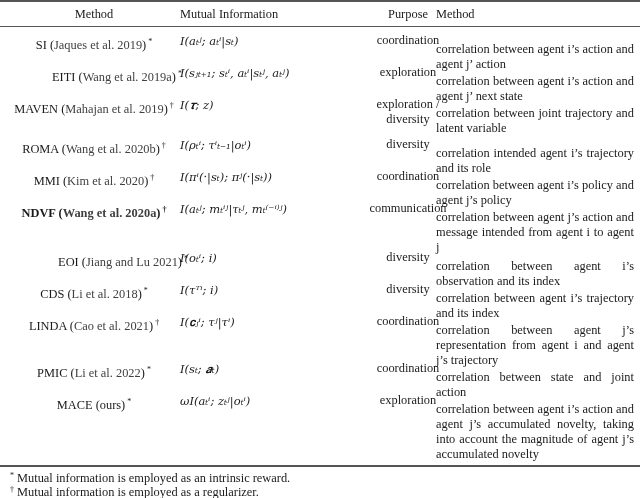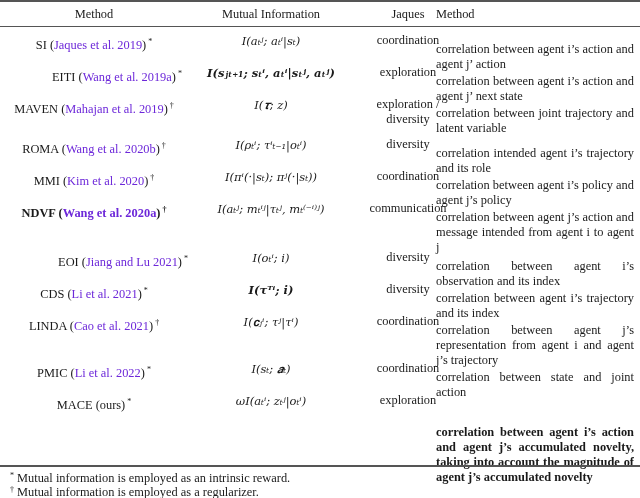--- a/index.html
+++ b/index.html
@@ -7,45 +7,45 @@
     width: 640px; height: 498px; overflow: hidden; position: relative;
     font-family: "Liberation Serif", serif; color: #1a1a1a; font-size: 12.4px;
   }
   .rule { position: absolute; left: 0; width: 640px; background: #555; }
   .rule.top { top: 0; height: 2px; }
   .rule.mid { top: 26px; height: 1px; }
   .rule.bot { top: 465px; height: 2px; }
   .hdr { position: absolute; top: 7px; line-height: 14px; }
   .cell { position: absolute; line-height: 15px; }
   .c-method { left: 0; width: 188px; text-align: center; white-space: nowrap; }
-  .c-mi { left: 188px; width: 166px; text-align: center; white-space: nowrap; font-style: italic; font-family: "DejaVu Serif", serif; font-size: 11.5px; }
+  .c-mi { left: 180px; width: 166px; text-align: left; white-space: nowrap; font-style: italic; font-family: "DejaVu Serif", serif; font-size: 11.5px; }
   .c-purpose { left: 354px; width: 108px; text-align: center; }
   .c-meaning { left: 436px; width: 198px; text-align: justify; text-align-last: left; margin-top: 9px; }
-  .cite { color: #6d28d9; }
+  .cite { color: #404040; }
   .mark { font-size: 8px; vertical-align: 5px; margin-left: 2px; }
   .footnote { position: absolute; left: 10px; font-size: 12.4px; line-height: 14px; white-space: nowrap; }
   .footnote .fm { font-size: 8px; vertical-align: 4px; margin-right: 3px; }
 </style>
 </head>
 <body>
 
 <div class="rule top"></div>
 <div class="hdr c-method cell">Method</div>
 <div class="hdr c-mi cell" style="font-style:normal;font-family:'Liberation Serif',serif;font-size:12.4px">Mutual Information</div>
-<div class="hdr c-purpose cell">Jaques</div>
+<div class="hdr c-purpose cell">Purpose</div>
 <div class="hdr cell" style="left:436px">Method</div>
 <div class="rule mid"></div>
 
 <div id="rows">
     <div class="cell c-method" style="top: 34px;"><span>SI</span> (<span class="cite">Jaques et al. 2019</span>)<span class="mark">*</span></div>
     <div class="cell c-mi" style="top: 34px;">I(aₜʲ; aₜⁱ|sₜ)</div>
     <div class="cell c-purpose" style="top: 33px;">coordination</div>
     <div class="cell c-meaning" style="top: 33px;">correlation between agent i’s action and agent j’ action</div>
     <div class="cell c-method" style="top: 66px; margin-left: 23px;"><span>EITI</span> (<span class="cite">Wang et al. 2019a</span>)<span class="mark">*</span></div>
-    <div class="cell c-mi" style="top: 66px; font-weight: bold;">I(sⱼₜ₊₁; sₜⁱ, aₜⁱ|sₜʲ, aₜʲ)</div>
+    <div class="cell c-mi" style="top: 66px;">I(sⱼₜ₊₁; sₜⁱ, aₜⁱ|sₜʲ, aₜʲ)</div>
     <div class="cell c-purpose" style="top: 65px;">exploration</div>
     <div class="cell c-meaning" style="top: 65px;">correlation between agent i’s action and agent j’ next state</div>
     <div class="cell c-method" style="top: 98px;"><span>MAVEN</span> (<span class="cite">Mahajan et al. 2019</span>)<span class="mark">†</span></div>
     <div class="cell c-mi" style="top: 98px;">I(𝝉; z)</div>
     <div class="cell c-purpose" style="top: 97px; left: 374px; width: 68px;">exploration / diversity</div>
     <div class="cell c-meaning" style="top: 97px;">correlation between joint trajectory and latent variable</div>
     <div class="cell c-method" style="top: 138px;"><span>ROMA</span> (<span class="cite">Wang et al. 2020b</span>)<span class="mark">†</span></div>
     <div class="cell c-mi" style="top: 138px;">I(ρₜⁱ; τⁱₜ₋₁|oₜⁱ)</div>
     <div class="cell c-purpose" style="top: 137px;">diversity</div>
     <div class="cell c-meaning" style="top: 137px;">correlation intended agent i’s trajectory and its role</div>
@@ -54,34 +54,34 @@
     <div class="cell c-purpose" style="top: 169px;">coordination</div>
     <div class="cell c-meaning" style="top: 169px;">correlation between agent i’s policy and agent j’s policy</div>
     <div class="cell c-method" style="top: 202px; font-weight: bold;"><span>NDVF</span> (<span class="cite">Wang et al. 2020a</span>)<span class="mark">†</span></div>
     <div class="cell c-mi" style="top: 202px;">I(aₜʲ; mₜⁱʲ|τₜʲ, mₜ⁽⁻ⁱ⁾ʲ)</div>
     <div class="cell c-purpose" style="top: 201px;">communication</div>
     <div class="cell c-meaning" style="top: 201px;">correlation between agent j’s action and message intended from agent i to agent j</div>
     <div class="cell c-method" style="top: 251px; text-align: right;"><span>EOI</span> (<span class="cite">Jiang and Lu 2021</span>)<span class="mark">*</span></div>
     <div class="cell c-mi" style="top: 251px;">I(oₜⁱ; i)</div>
     <div class="cell c-purpose" style="top: 250px;">diversity</div>
     <div class="cell c-meaning" style="top: 250px;">correlation between agent i’s observation and its index</div>
-    <div class="cell c-method" style="top: 283px;"><span>CDS</span> (<span class="cite">Li et al. 2021</span>)<span class="mark">*</span></div>
-    <div class="cell c-mi" style="top: 283px; font-weight: bold;">I(τᵀⁱ; i)</div>
+    <div class="cell c-method" style="top: 283px;"><span>CDS</span> (<span class="cite">Li et al. 2018</span>)<span class="mark">*</span></div>
+    <div class="cell c-mi" style="top: 283px;">I(τᵀⁱ; i)</div>
     <div class="cell c-purpose" style="top: 282px;">diversity</div>
     <div class="cell c-meaning" style="top: 282px;">correlation between agent i’s trajectory and its index</div>
     <div class="cell c-method" style="top: 315px;"><span>LINDA</span> (<span class="cite">Cao et al. 2021</span>)<span class="mark">†</span></div>
     <div class="cell c-mi" style="top: 315px;">I(𝐜ⱼⁱ; τʲ|τⁱ)</div>
     <div class="cell c-purpose" style="top: 314px;">coordination</div>
     <div class="cell c-meaning" style="top: 314px;">correlation between agent j’s representation from agent i and agent j’s trajectory</div>
     <div class="cell c-method" style="top: 362px;"><span>PMIC</span> (<span class="cite">Li et al. 2022</span>)<span class="mark">*</span></div>
     <div class="cell c-mi" style="top: 362px;">I(sₜ; 𝒂ₜ)</div>
     <div class="cell c-purpose" style="top: 361px;">coordination</div>
     <div class="cell c-meaning" style="top: 361px;">correlation between state and joint action</div>
     <div class="cell c-method" style="top: 394px;"><span>MACE (ours)</span><span class="mark">*</span></div>
     <div class="cell c-mi" style="top: 394px;">ωI(aₜⁱ; zₜʲ|oₜⁱ)</div>
     <div class="cell c-purpose" style="top: 393px;">exploration</div>
-    <div class="cell c-meaning" style="top: 416px; font-weight: bold;">correlation between agent i’s action and agent j’s accumulated novelty, taking into account the magnitude of agent j’s accumulated novelty</div>
+    <div class="cell c-meaning" style="top: 393px;">correlation between agent i’s action and agent j’s accumulated novelty, taking into account the magnitude of agent j’s accumulated novelty</div>
   </div>
 
 <div class="rule bot"></div>
 
 <div class="footnote" style="top:469px"><span class="fm">*</span><span>Mutual information is employed as an intrinsic reward.</span></div>
 <div class="footnote" style="top:483px"><span class="fm">†</span><span>Mutual information is employed as a regularizer.</span></div>
 
 </body></html>

